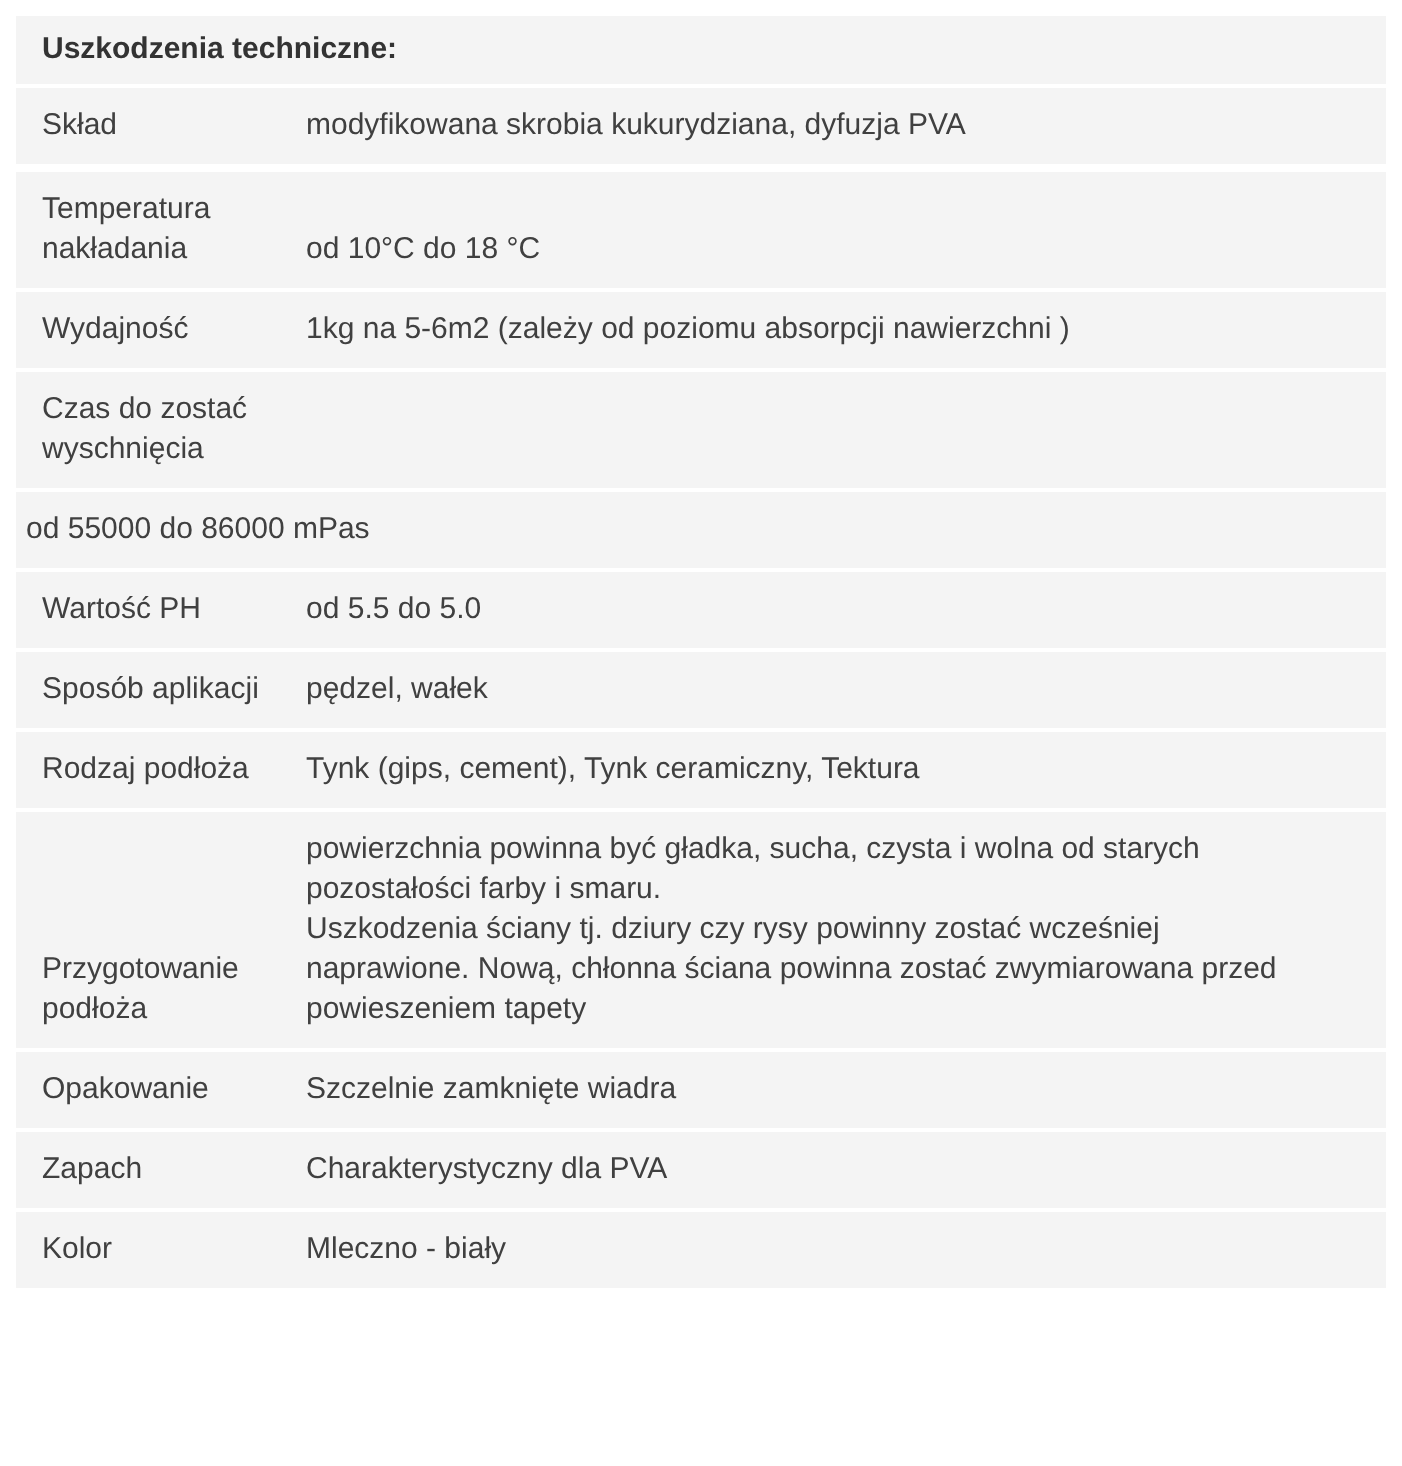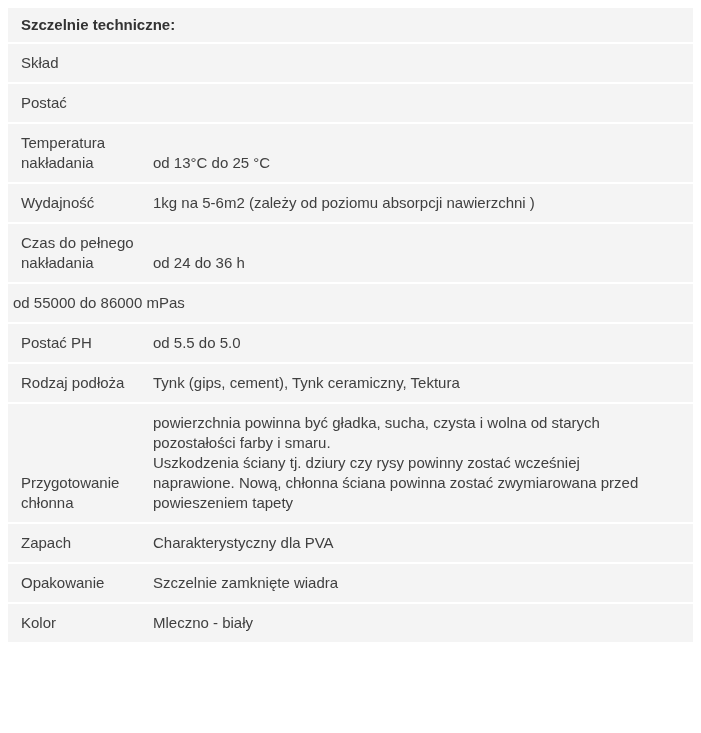--- a/index.html
+++ b/index.html
@@ -52,76 +52,79 @@
     white-space: pre-line;
   }
 </style>
 </head>
 <body>
 
 <div class="page">
   <div class="spec-table">
 
     <div class="table-title-row">
-      <span class="table-title">Szczelnie techniczne:</span>
+      <span class="table-title">Uszkodzenia techniczne:</span>
     </div>
 
     <div class="row">
       <div class="row-label">Skład</div>
+      <div class="row-value">modyfikowana skrobia kukurydziana, dyfuzja PVA</div>
     </div>
 
     <div class="row">
-      <div class="row-label">Postać</div>
     </div>
 
     <div class="row">
       <div class="row-label">Temperatura nakładania</div>
-      <div class="row-value">od 13°C do 25 °C</div>
+      <div class="row-value">od 10°C do 18 °C</div>
     </div>
 
     <div class="row">
       <div class="row-label">Wydajność</div>
       <div class="row-value">1kg na 5-6m2 (zależy od poziomu absorpcji nawierzchni )</div>
     </div>
 
     <div class="row">
-      <div class="row-label">Czas do pełnego nakładania</div>
-      <div class="row-value">od 24 do 36 h</div>
+      <div class="row-label">Czas do zostać wyschnięcia</div>
     </div>
 
     <div class="row">
       <div class="row-value">od 55000 do 86000 mPas</div>
     </div>
 
     <div class="row">
-      <div class="row-label">Postać PH</div>
+      <div class="row-label">Wartość PH</div>
       <div class="row-value">od 5.5 do 5.0</div>
     </div>
 
+    <div class="row">
+      <div class="row-label">Sposób aplikacji</div>
+      <div class="row-value">pędzel, wałek</div>
+    </div>
 
     <div class="row">
       <div class="row-label">Rodzaj podłoża</div>
       <div class="row-value">Tynk (gips, cement), Tynk ceramiczny, Tektura</div>
     </div>
 
     <div class="row">
-      <div class="row-label">Przygotowanie chłonna</div>
+      <div class="row-label">Przygotowanie podłoża</div>
       <div class="row-value">powierzchnia powinna być gładka, sucha, czysta i wolna od starych pozostałości farby i smaru.
 Uszkodzenia ściany tj. dziury czy rysy powinny zostać wcześniej naprawione. Nową, chłonna ściana powinna zostać zwymiarowana przed powieszeniem tapety</div>
     </div>
 
 
     <div class="row">
-      <div class="row-label">Zapach</div>
-      <div class="row-value">Charakterystyczny dla PVA</div>
+      <div class="row-label">Opakowanie</div>
+      <div class="row-value">Szczelnie zamknięte wiadra</div>
     </div>
 
     <div class="row">
-      <div class="row-label">Opakowanie</div>
-      <div class="row-value">Szczelnie zamknięte wiadra</div>
+      <div class="row-label">Zapach</div>
+      <div class="row-value">Charakterystyczny dla PVA</div>
     </div>
 
     <div class="row">
       <div class="row-label">Kolor</div>
       <div class="row-value">Mleczno - biały</div>
     </div>
 
   </div>
 </div>
 

